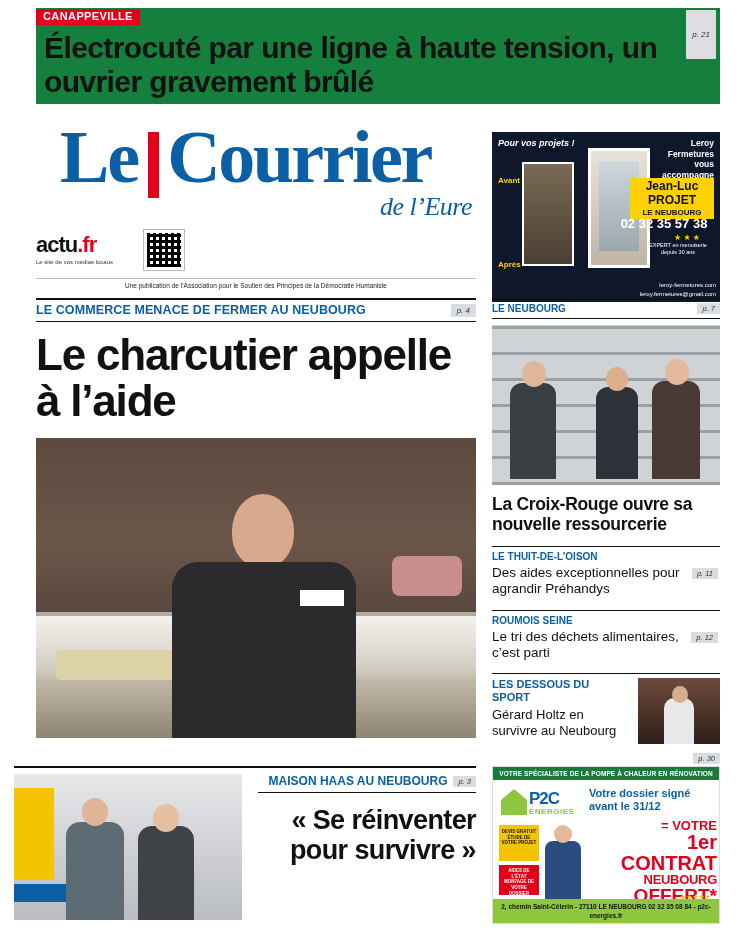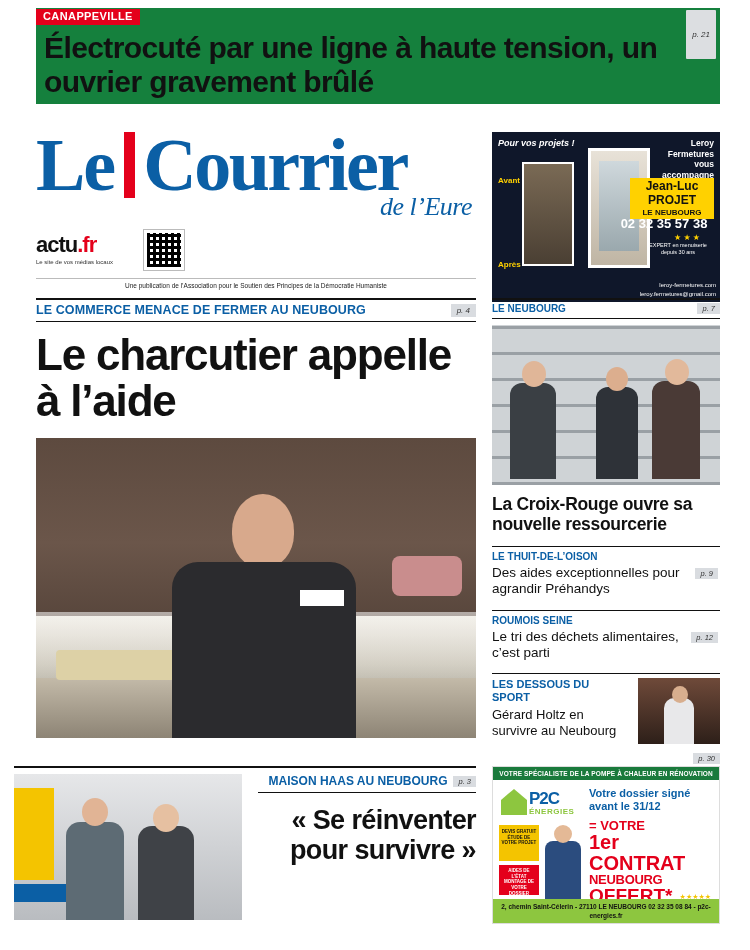--- a/index.html
+++ b/index.html
@@ -34,21 +34,21 @@
   .topbanner h1 {
     font-family: "Liberation Sans", sans-serif;
     font-size: 30px; line-height: 1.14; font-weight: bold;
     letter-spacing: -0.6px; padding: 6px 10px 0 8px; color: #111;
   }
 
   
   .masthead {
     position: absolute; left: 36px; top: 112px; width: 440px; height: 170px;
   }
-  .logo-row { display: flex; align-items: flex-end; padding-top: 14px; }
+  .logo-row { display: flex; align-items: flex-start; padding-top: 14px; margin-left: 24px; }
   .logo-le {
     font-family: "Liberation Serif", serif; font-weight: bold;
     font-size: 74px; color: #0b5fa5; line-height: .86; letter-spacing: -2px;
   }
   .logo-redbar {
     width: 11px; height: 66px; background: #e4001b; margin: 6px 8px 0 10px;
   }
   .logo-courrier {
     font-family: "Liberation Serif", serif; font-weight: bold;
     font-size: 74px; color: #0b5fa5; line-height: .86; letter-spacing: -2.5px;
@@ -318,21 +318,21 @@
   }
   .ad-p2c .logo .energies {
     position: absolute; left: 30px; top: 20px; font-size: 8px; color: #8dc63f;
     font-weight: bold; letter-spacing: .5px;
   }
   .ad-p2c .headline {
     position: absolute; left: 96px; top: 20px; width: 128px; font-size: 11px;
     font-weight: bold; color: #0b5fa5; line-height: 1.2;
   }
   .ad-p2c .offer {
-    position: absolute; left: 96px; top: 52px; width: 128px; text-align: left;
+    position: absolute; left: 96px; top: 52px; width: 128px; text-align: right;
     color: #e4001b; font-weight: bold; line-height: 1.02;
   }
   .ad-p2c .offer .l1 { font-size: 13px; }
   .ad-p2c .offer .l2 { font-size: 20px; }
   .ad-p2c .offer .l3 { font-size: 13px; letter-spacing: -.3px; }
   .ad-p2c .offer .l4 { font-size: 19px; }
   .ad-p2c .badge1 {
     position: absolute; left: 6px; top: 58px; width: 40px; height: 36px;
     background: #f4c400; font-size: 4.5px; color: #111; text-align: center;
     padding: 4px 2px; line-height: 1.25; font-weight: bold;
@@ -430,21 +430,21 @@
       <div class="shelves"></div>
       <div class="p1"></div>
       <div class="p2"></div>
       <div class="p3"></div>
     </div>
     <div class="rc-h3">La Croix-Rouge ouvre sa nouvelle ressourcerie</div>
 
     <div class="rc-item">
       <div class="loc">LE THUIT-DE-L’OISON</div>
       <div class="ttl">
-        <span class="rc-pg-inline">p. 9</span>
+        <span class="rc-pg-inline">p. 11</span>
         <span>Des aides exceptionnelles pour agrandir Préhandys</span>
       </div>
     </div>
 
     <div class="rc-item">
       <div class="loc">ROUMOIS SEINE</div>
       <div class="ttl">
         <span class="rc-pg-inline">p. 12</span>
         <span>Le tri des déchets alimentaires, c’est parti</span>
       </div>

